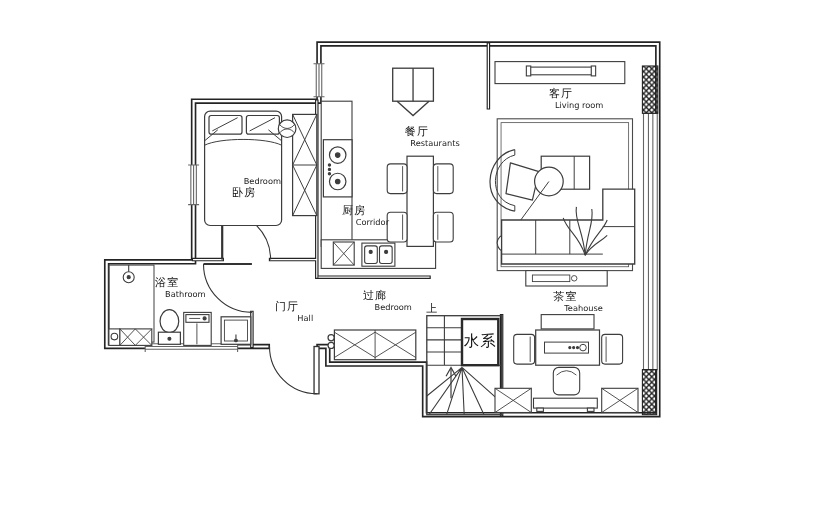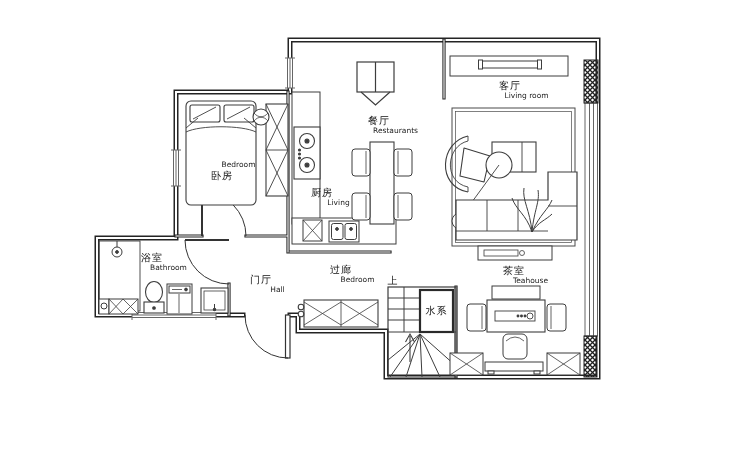--- a/index.html
+++ b/index.html
@@ -3,21 +3,21 @@
 <meta charset="utf-8">
 <style>
   html,body{margin:0;padding:0;background:#fff;}
   .stage{position:relative;width:740px;height:463px;background:#ffffff;overflow:hidden;
          font-family:"DejaVu Sans",sans-serif;}
   .plan-svg{position:absolute;left:0;top:0;}
   .lbl{position:absolute;transform:translate(-50%,-50%);text-align:center;line-height:1.15;
        white-space:nowrap;color:#111;}
   .lbl .zh{font-size:10px;font-weight:normal;letter-spacing:1px;}
   .lbl .en{font-size:7.5px;color:#222;margin-left:33px;}
-  .lbl.small .zh{font-size:10px;text-align:center;}
+  .lbl.small .zh{font-size:14px;text-align:center;}
 </style>
 </head>
 <body>
 
 <div class="stage">
 <svg class="plan-svg" width="740" height="463" viewBox="0 0 740 463">
   <defs>
     <pattern id="xhatch" width="5" height="5" patternUnits="userSpaceOnUse">
       <path d="M0,5 L5,0 M0,0 L5,5" stroke="#222" stroke-width="1.3"></path>
     </pattern>
@@ -257,21 +257,21 @@
         <rect x="534" y="371" width="6" height="3"></rect>
   </g>
 </svg>
 
   <div class="lbl" style="left:222px;top:171px">
     <div class="en">Bedroom</div>
     <div class="zh">卧房</div>
   </div>
   <div class="lbl" style="left:322px;top:197px">
     <div class="zh">厨房</div>
-    <div class="en">Living</div>
+    <div class="en">Corridor</div>
   </div>
   <div class="lbl" style="left:379px;top:125px">
     <div class="zh">餐厅</div>
     <div class="en">Restaurants</div>
   </div>
   <div class="lbl" style="left:510px;top:90px">
     <div class="zh">客厅</div>
     <div class="en">Living room</div>
   </div>
   <div class="lbl" style="left:152px;top:262px">

